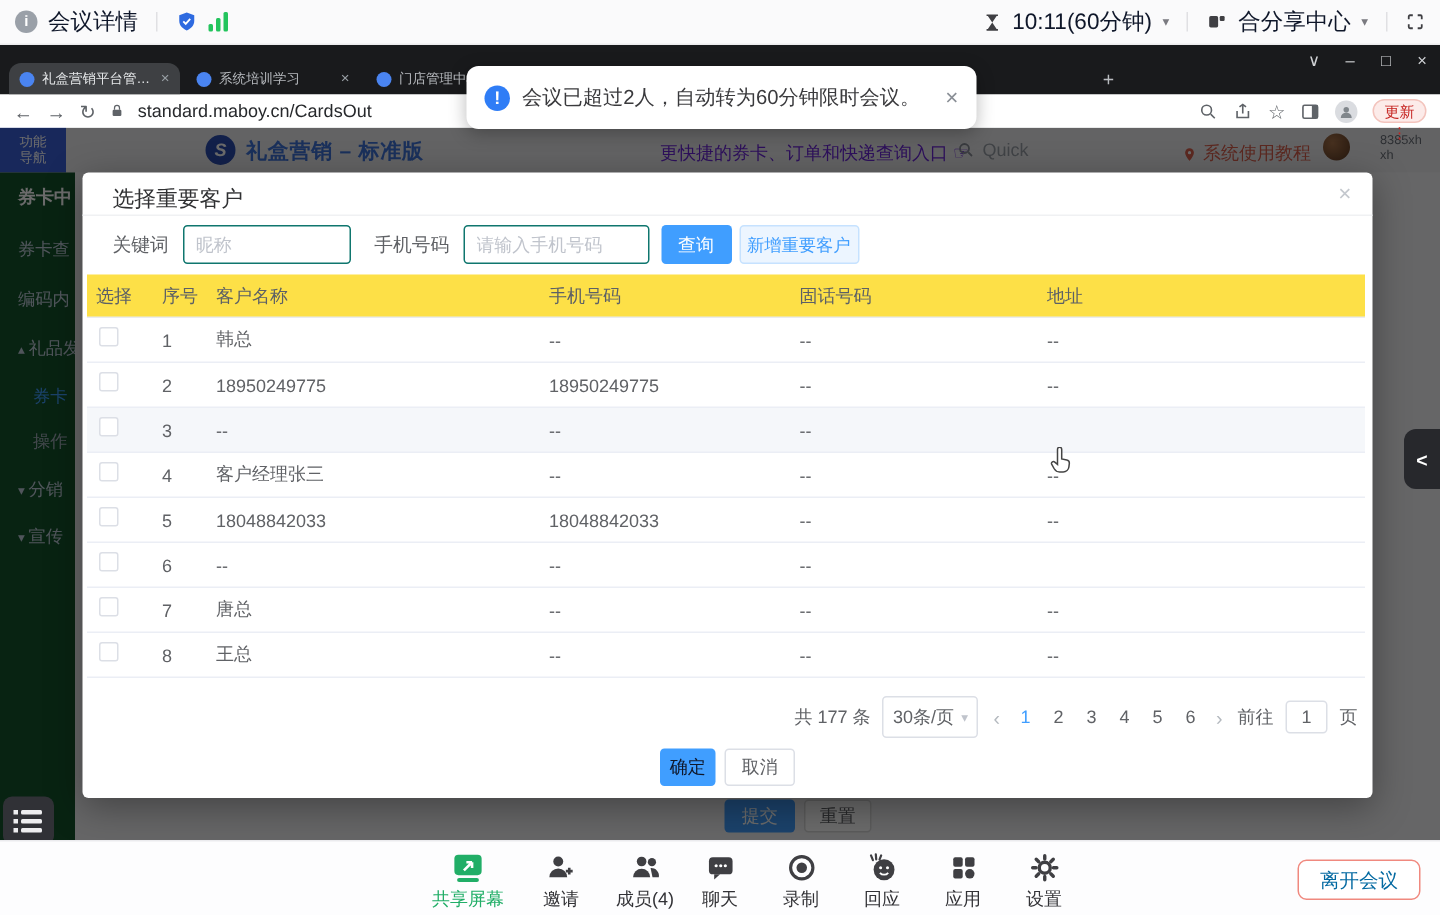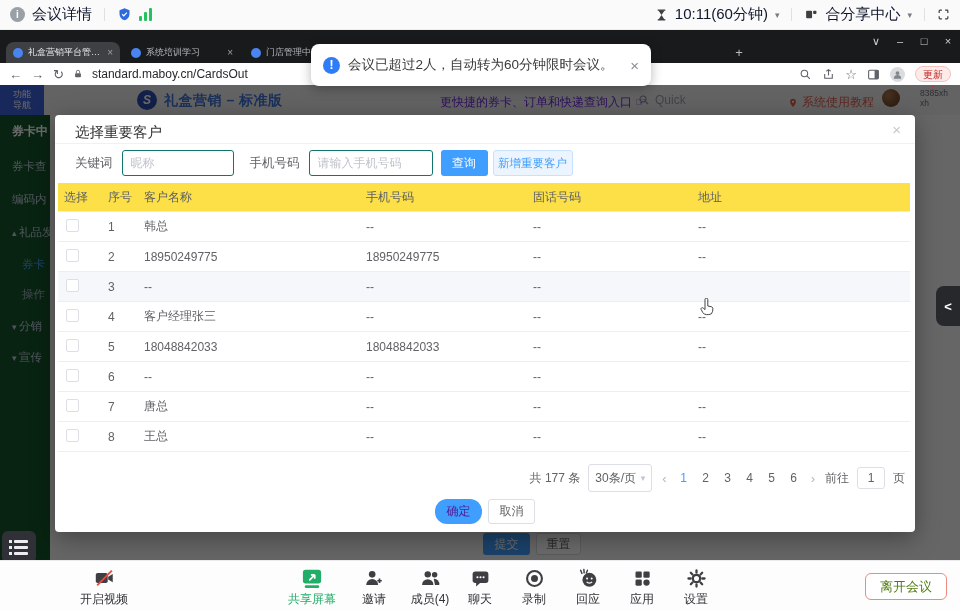--- a/index.html
+++ b/index.html
@@ -100,38 +100,38 @@
   .m-pager { position:absolute; right:10px; top:350px; height:26px; display:flex; align-items:center; gap:8px; font-size:12px; color:#606266; }
   .pg-select { width:64px; height:28px; border:1px solid #dcdfe6; border-radius:3px; display:flex; align-items:center; justify-content:space-between; padding:0 6px; color:#606266; }
   .pg-select .sel-caret { color:#c0c4cc; font-size:9px; }
   .pg-arrow { color:#b4b9bf; font-size:13px; padding:0 2px; }
   .pg-pages { display:flex; gap:8px; }
   .pg-pages span { min-width:14px; text-align:center; color:#606266; }
   .pg-pages span:first-of-type { color:#409eff; }
   .pg-goto-inp { width:28px; height:22px; border:1px solid #dcdfe6; border-radius:3px; text-align:center; font-size:12px; color:#606266; outline:none; font-family:inherit; }
 
   .m-footer { position:absolute; bottom:8px; left:0; width:100%; display:flex; justify-content:center; gap:6px; }
-  .btn-confirm { width:47px; height:25px; background:#409eff; color:#4c1d95;border-radius:12px; }
+  .btn-confirm { width:37px; height:25px; background:#409eff; color:#0f172a; }
   .btn-cancel { width:47px; height:25px; background:#fff; border:1px solid #dcdfe6; color:#606266; }
 
   .hand-cursor { position:absolute; left:645px; top:183px; z-index:12; }
 
   
   .float-list { position:absolute; left:2px; top:446px; width:34px; height:32px; background:#303136; border-radius:6px; z-index:20; display:flex; flex-direction:column; justify-content:center; gap:3px; padding-left:7px; }
   .float-list .row { display:flex; align-items:center; gap:2px; }
   .float-list .dot { width:3px; height:3px; background:#ededef; }
   .float-list .bar { width:14px; height:3px; background:#ededef; border-radius:1px; }
   .edge-toggle { position:absolute; right:0; top:286px; width:24px; height:40px; background:#27282c; border-radius:8px 0 0 8px; z-index:20; color:#fff; font-size:13px; font-weight:bold; display:flex; align-items:center; justify-content:center; }
 
   
   .meet-toolbar { position:absolute; top:560px; left:0; width:960px; height:50px; background:#fdfdfe; border-top:1px solid #ebebee; z-index:30; }
   .tool { position:absolute; top:5px; width:56px; text-align:center; }
   .tool .ticon { height:24px; display:flex; align-items:center; justify-content:center; }
   .tool .tlabel2 { font-size:12px; color:#323236; margin-top:1px; white-space:nowrap; }
-  .leave-btn { position:absolute; right:13px; top:12px; width:82px; height:27px; border:1px solid #f0897f; border-radius:6px; background:#fff; color:#4d7c0f; font-size:13px; display:flex; align-items:center; justify-content:center; }
+  .leave-btn { position:absolute; right:13px; top:12px; width:82px; height:27px; border:1px solid #f0897f; border-radius:6px; background:#fff; color:#0369a1; font-size:13px; display:flex; align-items:center; justify-content:center; }
 </style>
 </head>
 <body>
 
 <div class="screen">
 
   <div class="meet-topbar">
     <div class="mt-left">
       <span class="info-circle">i</span>
       <span class="mt-label">会议详情</span>
@@ -438,30 +438,20 @@
           <span class="bar"></span>
         </div>
     </div>
   </div>
 
   <div class="edge-toggle">&lt;</div>
 
   <div class="meet-toolbar">
 
 
-    <div class="tool" style="left:76px;">
-      <div class="ticon">
-        <svg width="23" height="22" viewBox="0 0 24 24">
-          <rect x="2.5" y="6.5" width="13" height="11" rx="2" fill="#3f3f43"></rect>
-          <path d="M16 10.5 21 7.5v9l-5-3z" fill="#3f3f43"></path>
-          <path d="M4 20 20 4" stroke="#e84c3d" stroke-width="2"></path>
-        </svg>
-      </div>
-      <div class="tlabel2">开启视频</div>
-    </div>
 
     <div class="tool" style="left:284px;">
       <div class="ticon" style="position:relative;">
         <svg width="22" height="20" viewBox="0 0 24 22">
           <rect x="2" y="2" width="20" height="15" rx="3" fill="#21ae67"></rect>
           <path d="M9 13.5 15 7.5M15 7.5h-4.2M15 7.5v4.2" stroke="#fff" stroke-width="1.9" fill="none"></path>
           <rect x="4" y="19" width="16" height="3" rx="1.5" fill="#21ae67"></rect>
         </svg>
       </div>
       <div class="tlabel2" style="color:#21ae67;">共享屏幕</div>

